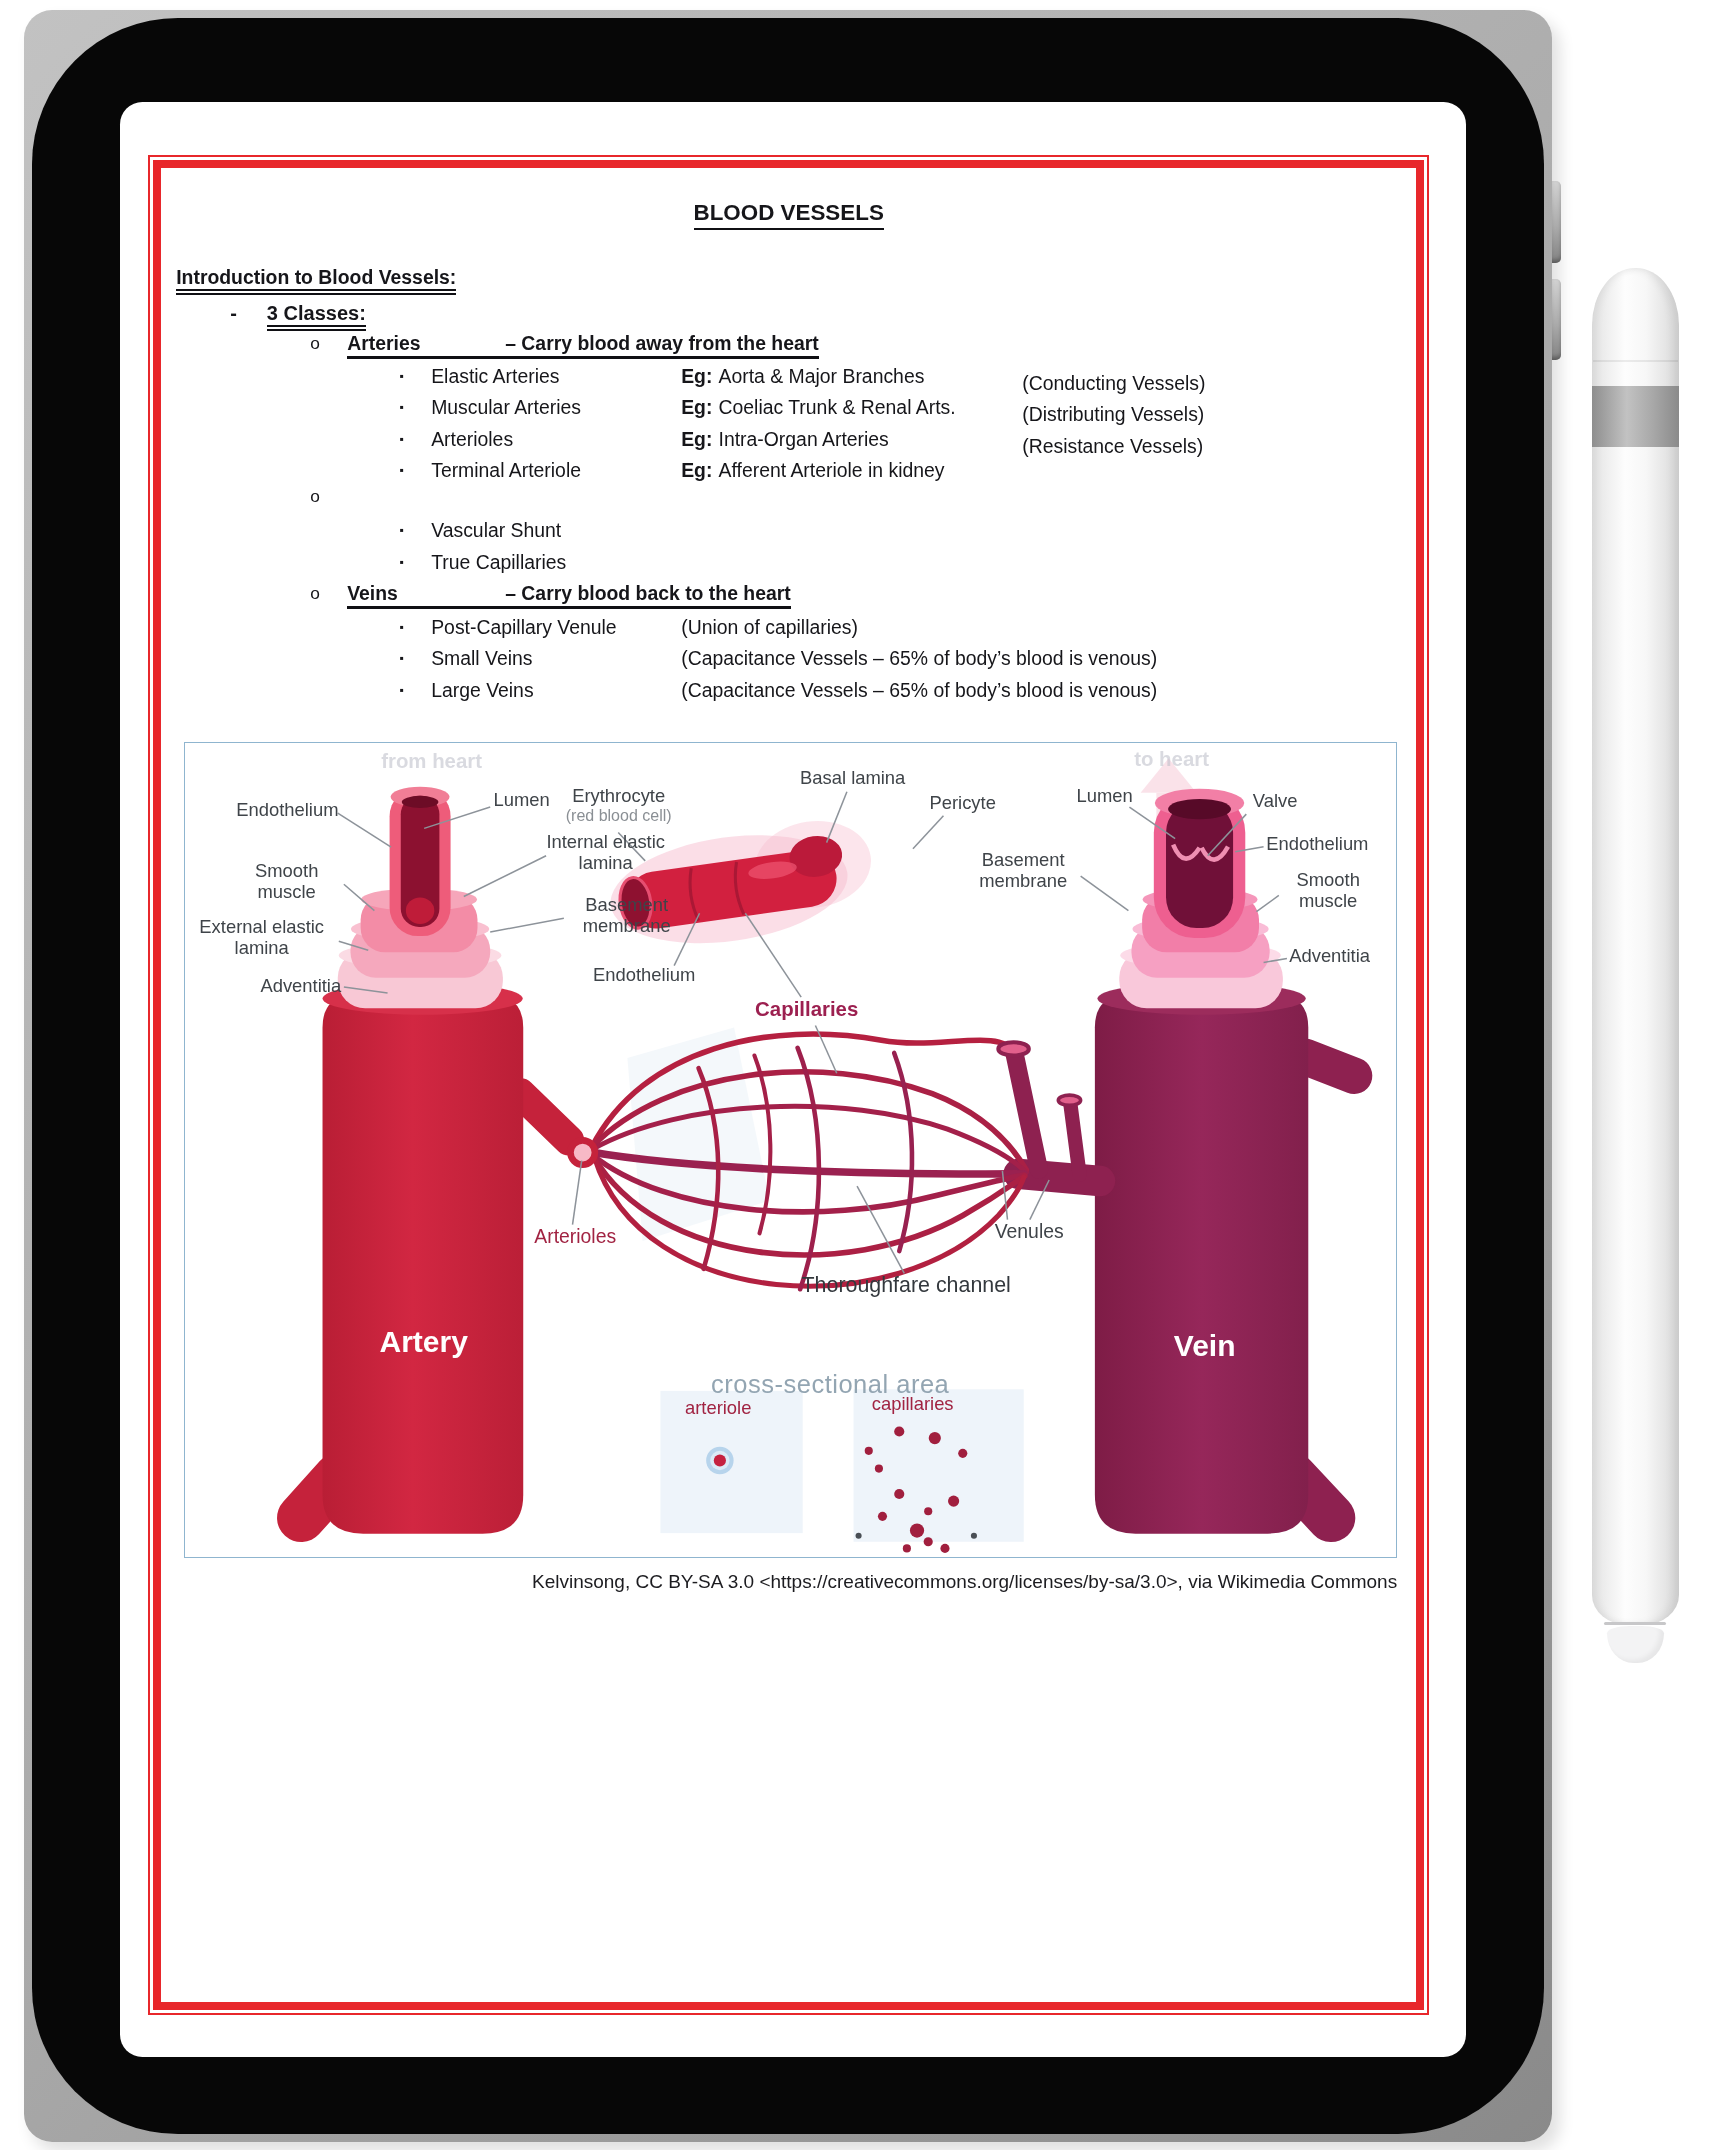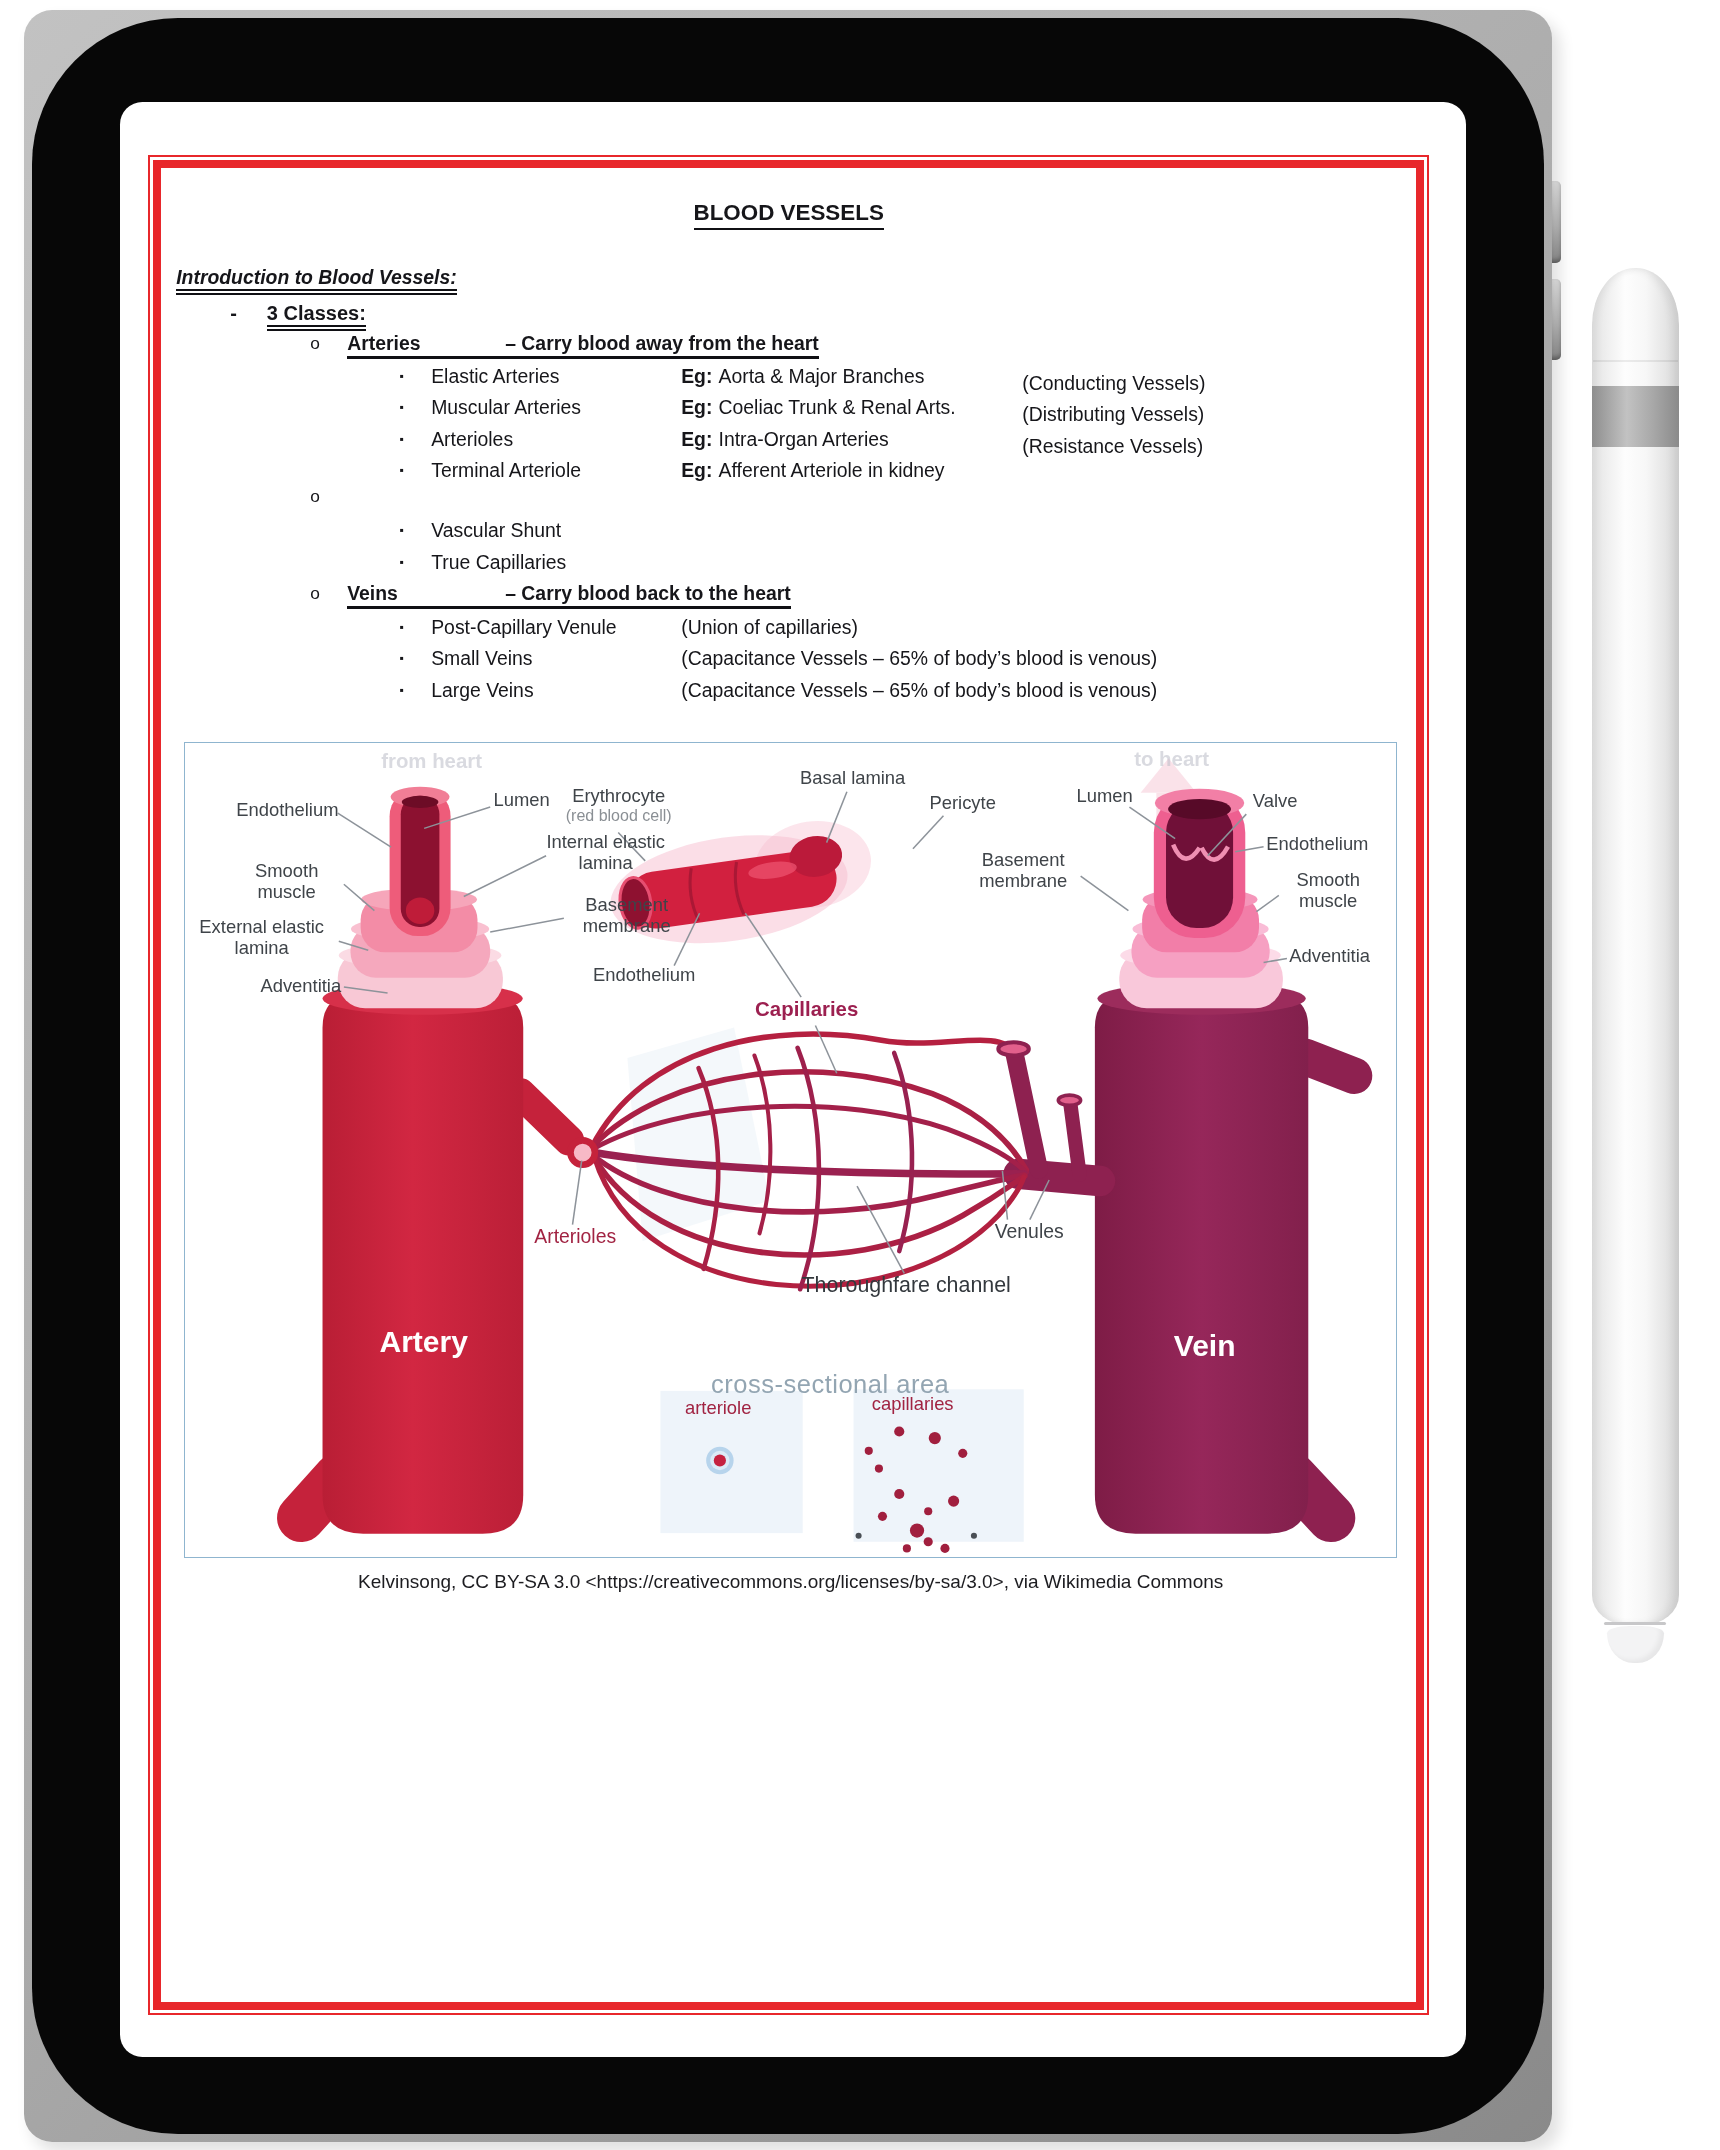--- a/index.html
+++ b/index.html
@@ -34,34 +34,34 @@
     box-shadow:inset -4.1px -3.1px 5.1px rgba(0,0,0,.05);}
 
   
   .pb-outer{position:absolute;left:28px;top:53px;width:1277px;height:1856px;border:2px solid #e8272b;}
   .pb-inner{position:absolute;left:3.1px;top:3.1px;right:3.1px;bottom:3.1px;border:8.2px solid #e8272b;}
   .doc{color:#16161a;}
   .title{position:absolute;top:98px;left:28px;width:1281px;text-align:center;
          font-size:22.4px;font-weight:700;}
   .title span{display:inline-block;border-bottom:2px solid #101014;padding-bottom:1.5px;}
   .intro{position:absolute;left:56px;top:164px;font-size:19.4px;font-weight:700;}
-  .intro span{display:inline-block;border-bottom:6.1px double #101014;font-style:italic;}
+  .intro span{display:inline-block;border-bottom:6.1px double #101014;}
   .classes{position:absolute;left:110px;top:200px;font-size:20px;font-weight:700;}
   .classes .ctx{display:inline-block;border-bottom:6.1px double #101014;margin-left:30px;}
   .row{position:absolute;left:0;width:1305px;height:26.5px;font-size:19.4px;color:#16161a;}
   .ob{position:absolute;left:190px;top:1px;font-size:17.3px;}
   .shead{position:absolute;left:227px;font-weight:700;border-bottom:3.1px solid #101014;padding-bottom:1px;white-space:nowrap;}
   .sname{display:inline-block;width:158px;}
   .m{position:absolute;left:279px;top:3.6px;font-size:12.2px;}
   .n{position:absolute;left:311px;white-space:nowrap;}
   .e{position:absolute;left:561px;white-space:nowrap;}
   .eg{font-weight:700;margin-right:6.1px;}
   .eg:empty{display:none;margin:0;}
   .x{position:absolute;left:902px;white-space:nowrap;margin-top:7px;}
-  .attrib{position:absolute;left:64px;top:1469px;width:1213px;text-align:center;font-size:19px;color:#1c1c20;}
+  .attrib{position:absolute;left:64px;top:1469px;width:1213px;text-align:right;font-size:19px;color:#1c1c20;}
 
   
   .figure{position:absolute;left:64px;top:640px;width:1213px;height:816px;
           border:1.5px solid #8fb5cf;box-sizing:border-box;background:#fff;}
   .figure svg{position:absolute;left:0;top:0;}
   .lbl{position:absolute;font-size:18.4px;color:#3f4449;line-height:1.1;text-align:center;}
   .lbl.rt{text-align:right;} .lbl.lt{text-align:left;}
   .wm{position:absolute;font-size:20.4px;color:rgba(185,188,198,.55);font-weight:bold;}
   .big-vessel-label{font-size:30px;font-weight:700;color:#ffffff;}
   .maroon{color:#9c2050;font-weight:700;font-size:20.4px;}

